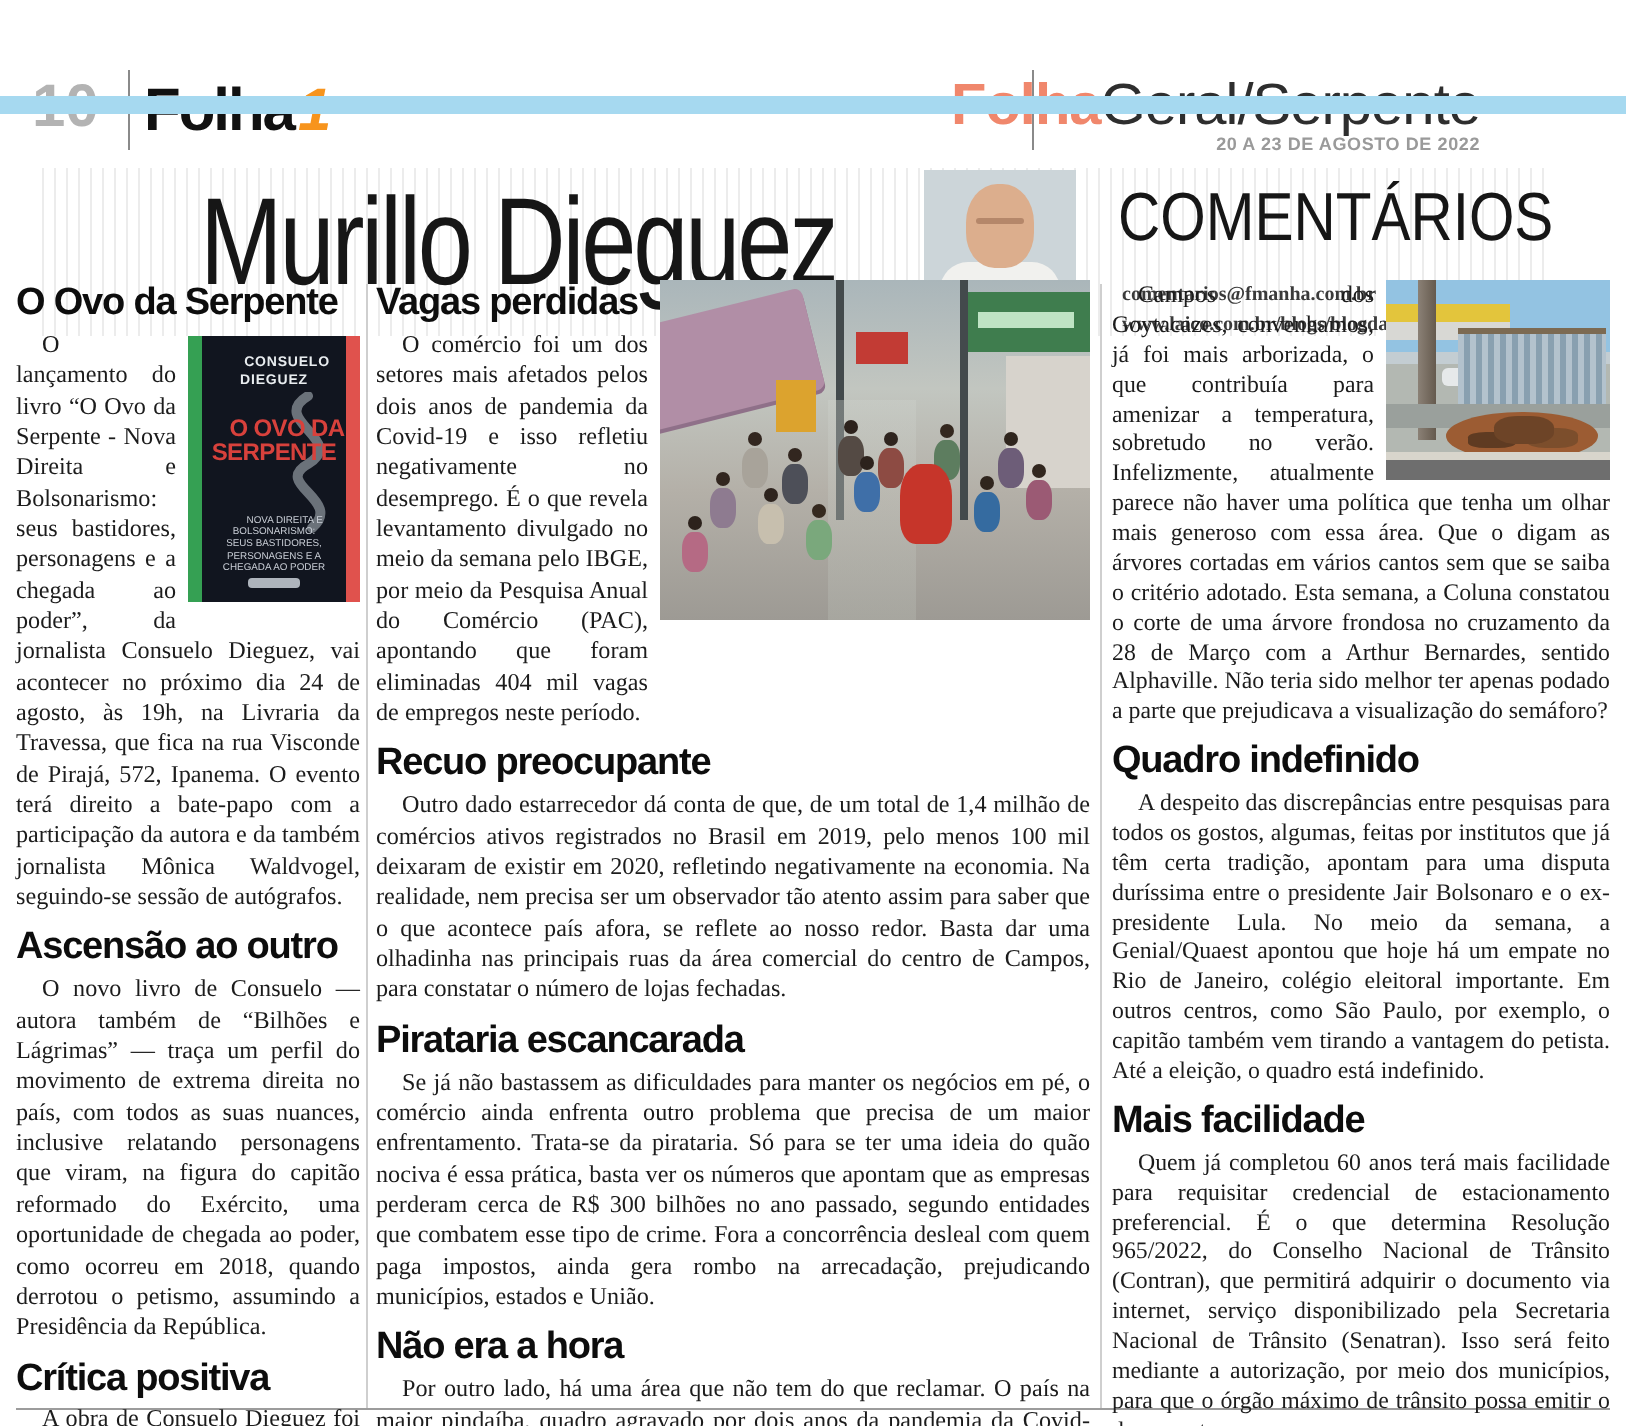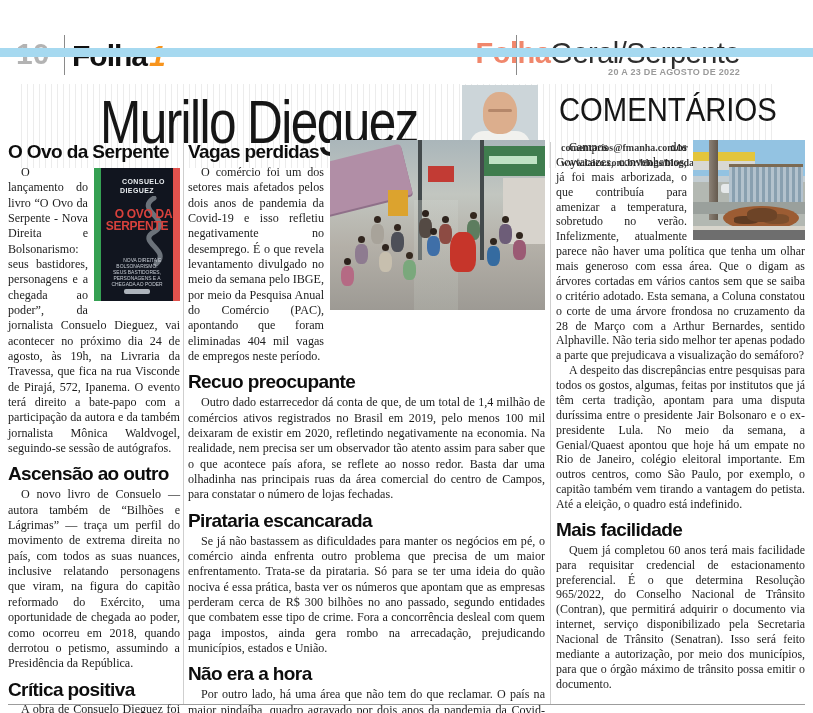--- a/index.html
+++ b/index.html
@@ -180,17 +180,18 @@
     <div class="ps-car"></div>
     <div class="ps-fence"></div>
     <div class="ps-pole"></div>
     <div class="ps-wall"></div>
     <div class="ps-dirt"></div>
     <div class="ps-stump"></div>
     <div class="ps-curb"></div>
     <div class="ps-road"></div>
   </div>
   <p class="body">Campos dos Goytacazes, convenhamos, já foi mais arborizada, o que contribuía para amenizar a temperatura, sobretudo no verão. Infelizmente, atualmente parece não haver uma política que tenha um olhar mais generoso com essa área. Que o digam as árvores cortadas em vários cantos sem que se saiba o critério adotado. Esta semana, a Coluna constatou o corte de uma árvore frondosa no cruzamento da 28 de Março com a Arthur Bernardes, sentido Alphaville. Não teria sido melhor ter apenas podado a parte que prejudicava a visualização do semáforo?</p>
+  <h2 class="sec">Quadro indefinido</h2>
   <p class="body">A despeito das discrepâncias entre pesquisas para todos os gostos, algumas, feitas por institutos que já têm certa tradição, apontam para uma disputa duríssima entre o presidente Jair Bolsonaro e o ex-presidente Lula. No meio da semana, a Genial/Quaest apontou que hoje há um empate no Rio de Janeiro, colégio eleitoral importante. Em outros centros, como São Paulo, por exemplo, o capitão também vem tirando a vantagem do petista. Até a eleição, o quadro está indefinido.</p>
   <h2 class="sec">Mais facilidade</h2>
   <p class="body">Quem já completou 60 anos terá mais facilidade para requisitar credencial de estacionamento preferencial. É o que determina Resolução 965/2022, do Conselho Nacional de Trânsito (Contran), que permitirá adquirir o documento via internet, serviço disponibilizado pela Secretaria Nacional de Trânsito (Senatran). Isso será feito mediante a autorização, por meio dos municípios, para que o órgão máximo de trânsito possa emitir o documento.</p>
 
 </div>
 
 </body></html>

